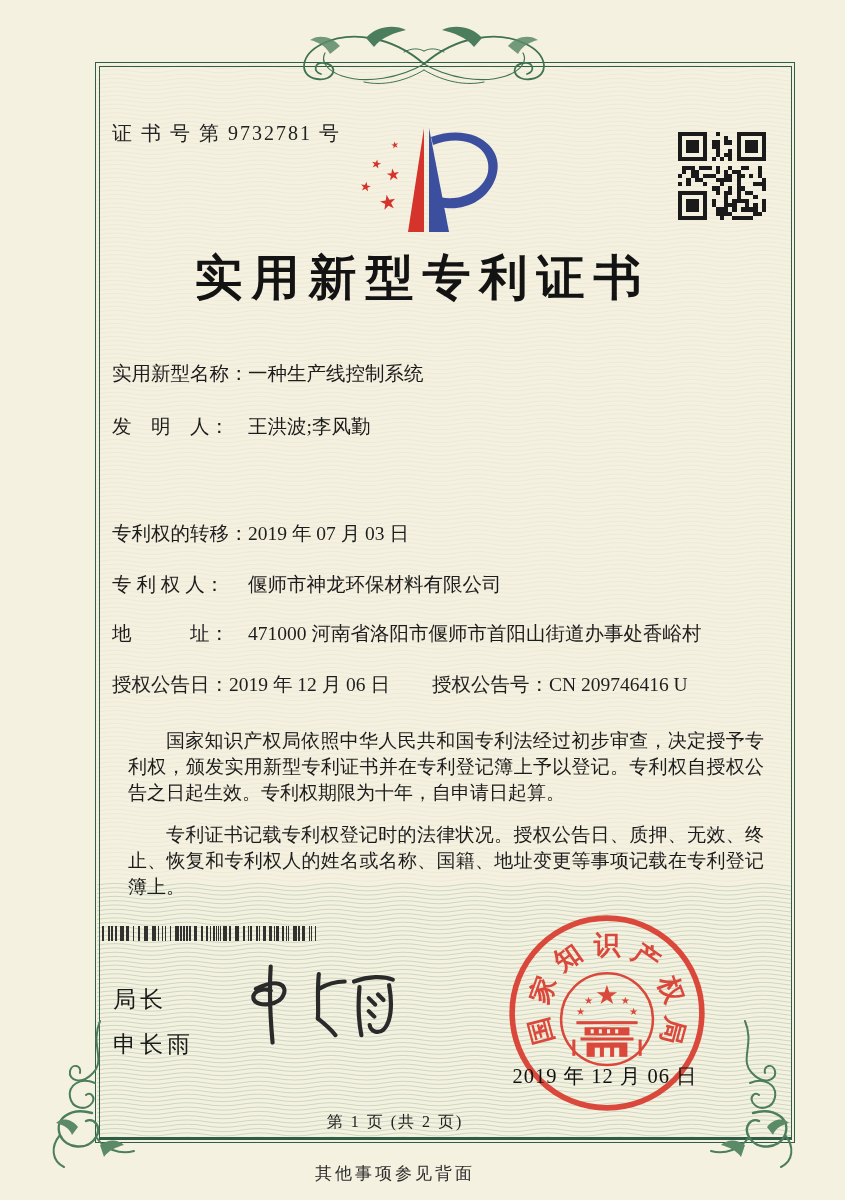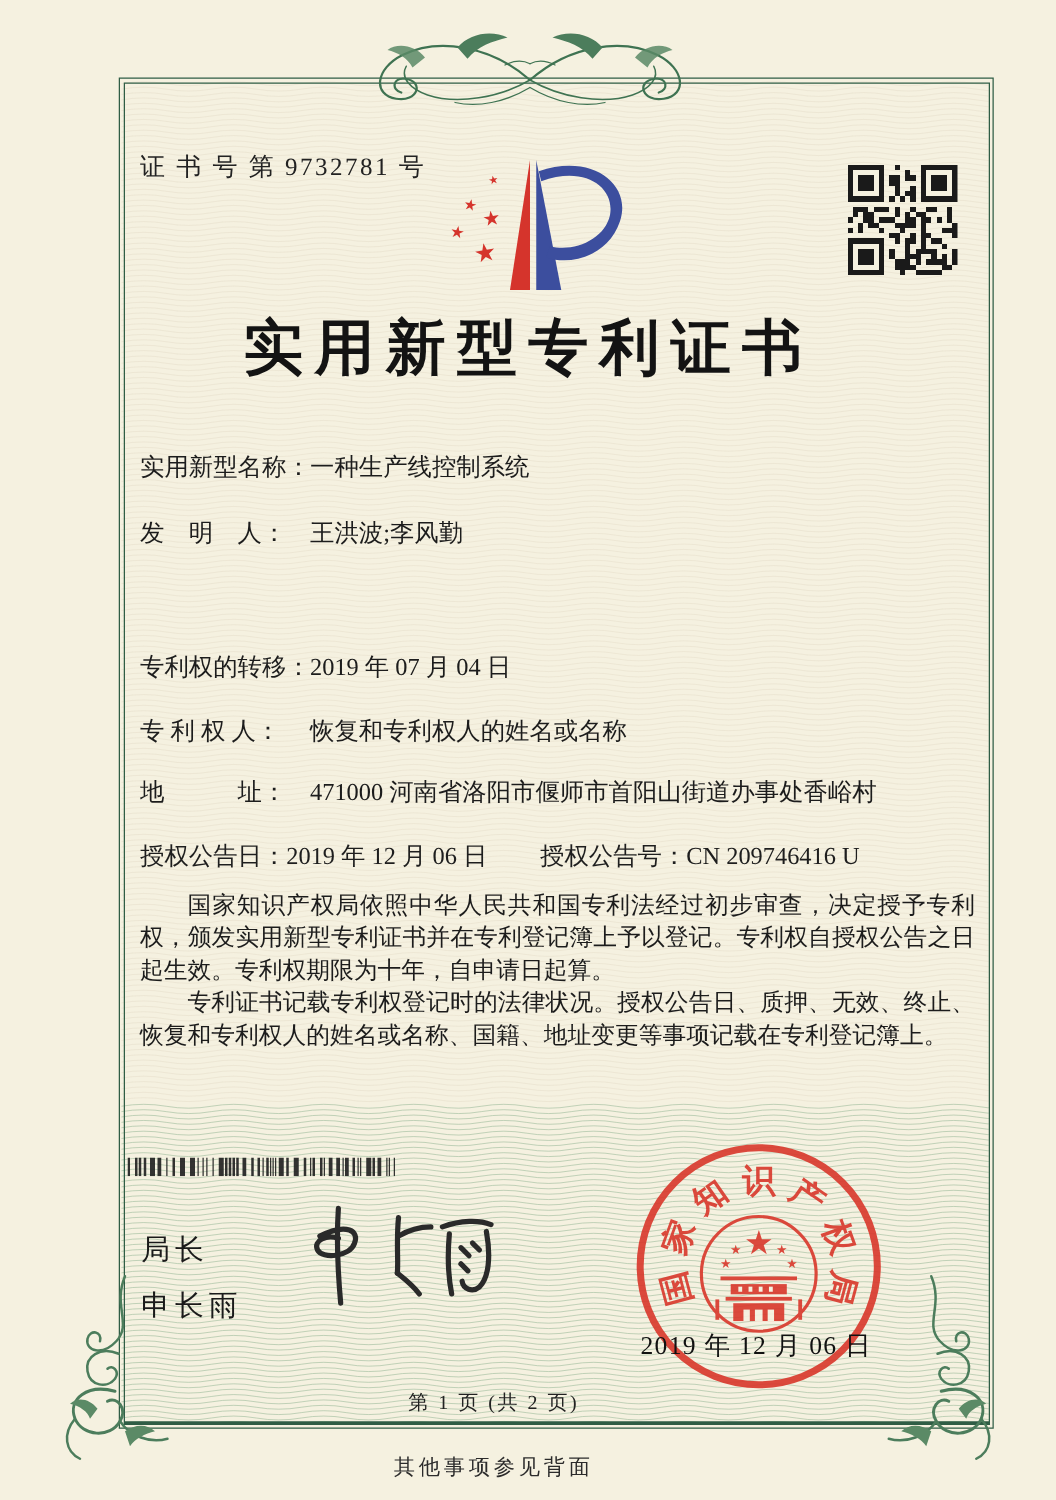--- a/index.html
+++ b/index.html
@@ -27,21 +27,21 @@
     width:845px;text-align:center;
     font-size:48px;font-weight:bold;letter-spacing:9px;color:#131313;
   }
   .field-row{font-size:19.5px;white-space:nowrap;color:#1c1c1c;}
   .field-label{display:inline-block;width:136px;}
   .grant-row{font-size:19.5px;white-space:nowrap;}
   .paragraphs{
     width:668px;font-size:19px;line-height:26px;
     text-align:justify;color:#1c1c1c;
   }
-  .paragraphs p{margin:0;text-indent:2em;}
+  .paragraphs p{margin:16px;text-indent:2em;}
   .commissioner{font-size:23px;letter-spacing:4px;color:#1a1a1a;text-align:right;}
   .seal-date{
     width:210px;text-align:center;font-size:20.5px;letter-spacing:1px;
     color:#111;z-index:8;
   }
   .footer-line{width:600px;text-align:center;font-size:16px;letter-spacing:2px;color:#222;}
   .back-note{width:600px;text-align:center;font-size:17px;letter-spacing:3px;color:#2b2b2b;}
   .logo-star{position:absolute;color:#d5342c;line-height:1;z-index:5;
     font-family:"DejaVu Sans",sans-serif;}
   svg{display:block;}
@@ -489,24 +489,24 @@
 
   <div class="abs field-row" style="left:112px;top:360px;z-index:5;">
     <span class="field-label">实用新型名称：</span><span>一种生产线控制系统</span>
   </div>
 
   <div class="abs title" style="left:0;top:246px;z-index:5;">实用新型专利证书</div>
   <div class="abs field-row" style="left:112px;top:413px;z-index:5;">
     <span class="field-label">发　明　人：</span><span>王洪波;李风勤</span>
   </div>
   <div class="abs field-row" style="left:112px;top:520px;z-index:5;">
-    <span class="field-label">专利权的转移：</span><span>2019 年 07 月 04 日</span>
+    <span class="field-label">专利权的转移：</span><span>2019 年 07 月 03 日</span>
   </div>
   <div class="abs field-row" style="left:112px;top:571px;z-index:5;">
-    <span class="field-label">专 利 权 人：</span><span>恢复和专利权人的姓名或名称</span>
+    <span class="field-label">专 利 权 人：</span><span>偃师市神龙环保材料有限公司</span>
   </div>
   <div class="abs field-row" style="left:112px;top:620px;z-index:5;">
     <span class="field-label">地　　　址：</span><span>471000 河南省洛阳市偃师市首阳山街道办事处香峪村</span>
   </div>
 
   <div class="abs grant-row" style="left:112px;top:671px;z-index:5;">
     <span>授权公告日：</span><span>2019 年 12 月 06 日</span>
   </div>
   <div class="abs grant-row" style="left:432px;top:671px;z-index:5;">
     <span>授权公告号：</span><span>CN 209746416 U</span>

